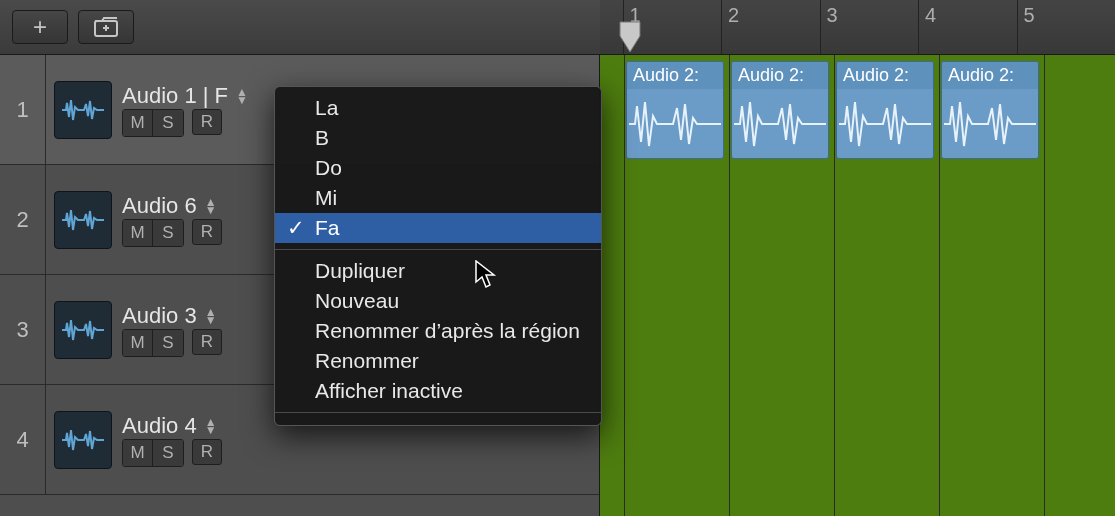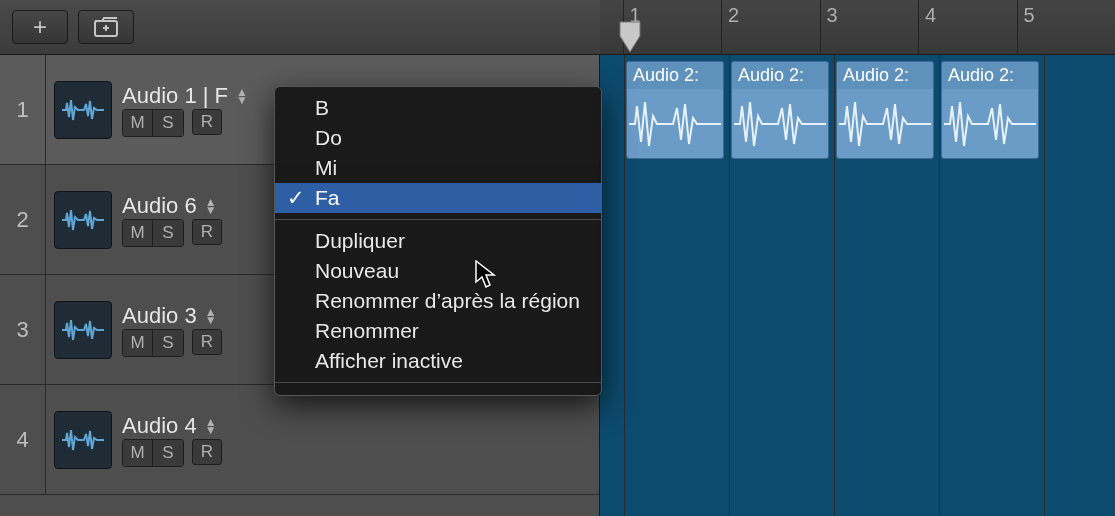--- a/index.html
+++ b/index.html
@@ -8,21 +8,21 @@
   
   .toolbar { height:55px; background:linear-gradient(#4a4a4a,#3b3b3b); border-bottom:1px solid #1a1a1a; display:flex; align-items:center; padding:0 12px; gap:10px; }
   .tool-btn { width:56px; height:34px; background:linear-gradient(#464646,#353535); border:1px solid #1a1a1a; border-radius:4px; display:flex; align-items:center; justify-content:center; color:#c5c5c5; cursor:pointer; }
   .tool-btn:first-child { font-size:24px; font-weight:300; }
   .spacer { flex:1; }
   .dd-btn { width:50px; height:34px; background:linear-gradient(#464646,#353535); border:1px solid #1a1a1a; border-radius:4px; display:flex; align-items:center; justify-content:center; color:#c5c5c5; cursor:pointer; }
 
   
   .main { display:flex; position:absolute; top:55px; left:0; right:0; bottom:0; }
   .tracks-col { width:600px; background:#4e4e4e; border-right:1px solid #1a1a1a; }
-  .timeline-col { flex:1; background:#0c4a6e; position:relative; }
+  .timeline-col { flex:1; background:#4d7c0f; position:relative; }
 
   
   .track { display:flex; height:110px; border-bottom:1px solid #2a2a2a; }
   .track.selected { background:#5b5b5b; }
   .t-num { width:46px; display:flex; align-items:center; justify-content:center; color:#bfbfbf; font-size:22px; border-right:1px solid #2a2a2a; }
   .t-body { flex:1; display:flex; align-items:center; padding:0 8px; gap:10px; }
   .t-icon { width:58px; height:58px; background:#1f2c36; border:1px solid #0e141a; border-radius:4px; display:flex; align-items:center; justify-content:center; }
   .t-info { display:flex; flex-direction:column; gap:0; }
   .t-name-row { display:flex; align-items:center; gap:6px; color:#e6e6e6; font-size:22px; }
   .updown { color:#b0b0b0; font-size:12px; line-height:8px; display:flex; flex-direction:column; align-items:center; margin-left:2px; }
@@ -247,20 +247,21 @@
           <svg width="96" height="60" viewBox="0 0 96 60">
               <path d="M2 30 L8 30 L10 12 L14 48 L18 8 L22 52 L26 22 L30 30 L46 30 L50 14 L54 46 L58 10 L62 50 L66 24 L70 30 L94 30" fill="none" stroke="#e8f2fb" stroke-width="2"></path>
             </svg>
         </div>
       </div>
     </div>
   </div>
 </div>
 
 <div class="menu">
+  <div class="menu-item">La</div>
   <div class="menu-item">B</div>
   <div class="menu-item">Do</div>
   <div class="menu-item">Mi</div>
   <div class="menu-item sel">
     <span class="check">✓</span>
     <span>Fa</span>
   </div>
   <div class="menu-sep"></div>
   <div class="menu-item">Dupliquer</div>
   <div class="menu-item">Nouveau</div>

